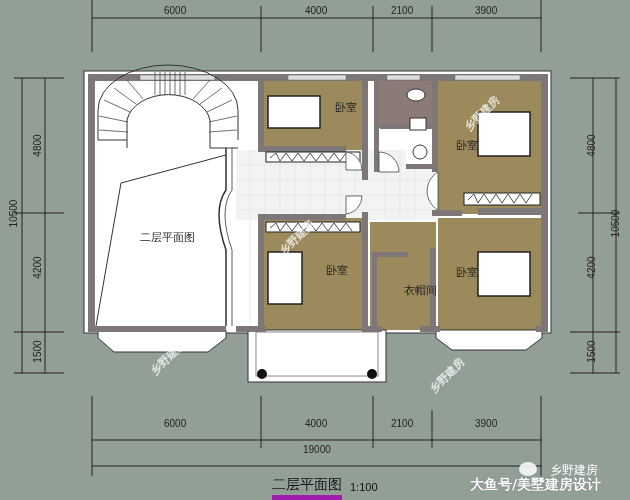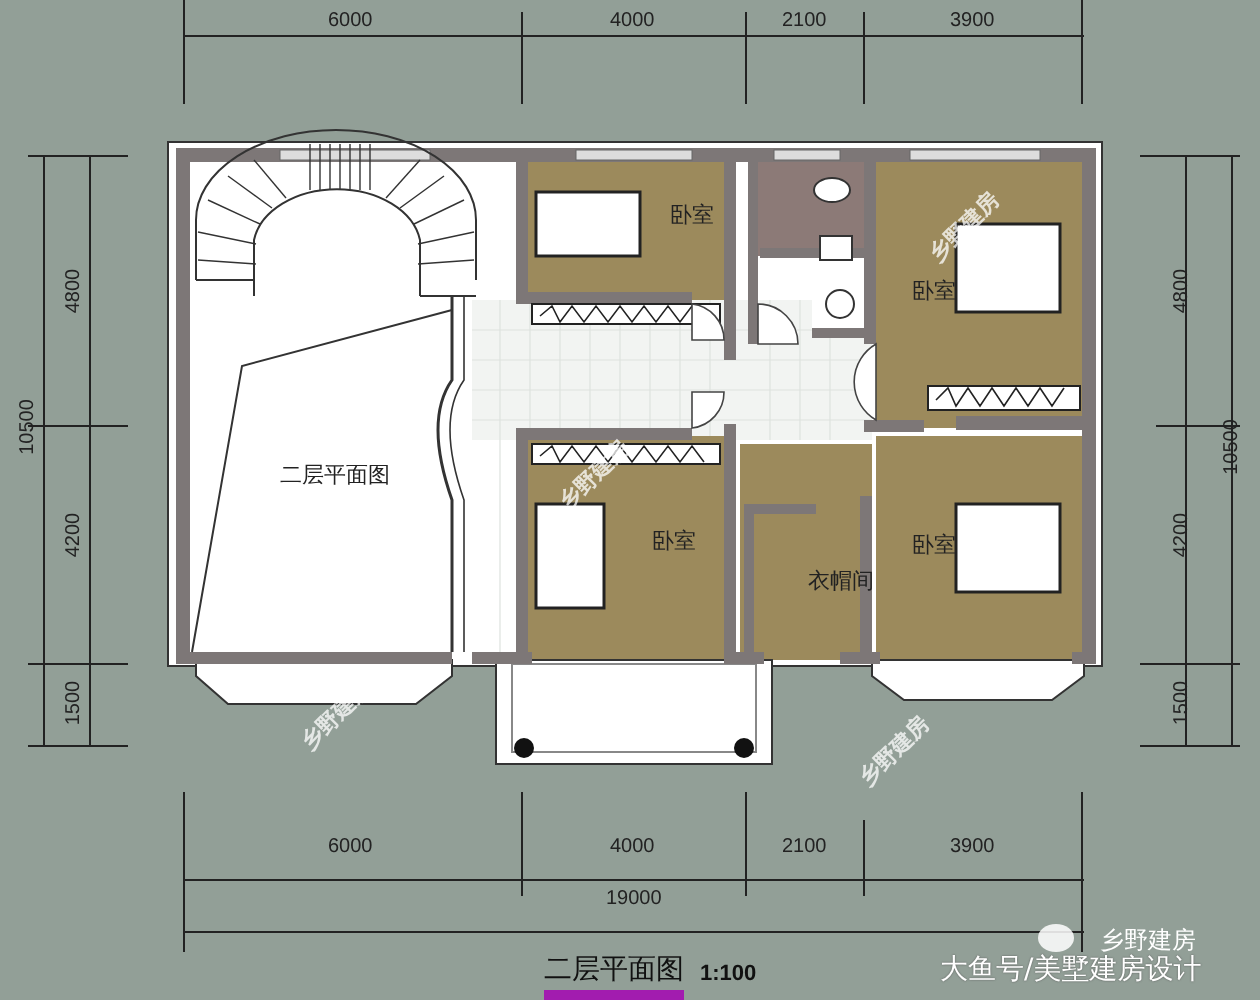--- a/index.html
+++ b/index.html
@@ -2,23 +2,23 @@
 <html><head>
 <meta charset="utf-8">
 <style>
   html,body{margin:0;padding:0;}
   body{width:630px;height:500px;background:#929f97;position:relative;overflow:hidden;font-family:"DejaVu Sans",sans-serif;}
   .abs{position:absolute;}
   .dimtxt{position:absolute;font-size:10px;color:#222;font-family:"Liberation Sans",sans-serif;white-space:nowrap;}
   .vtxt{transform:rotate(-90deg);transform-origin:center center;}
   .room-label{position:absolute;font-size:11px;color:#222;white-space:nowrap;}
   .title{position:absolute;font-size:14px;color:#111;}
-  .scale{position:absolute;font-size:11px;color:#111;font-family:"Liberation Sans",sans-serif;font-weight:bold;}
+  .scale{position:absolute;font-size:11px;color:#111;font-family:"Liberation Sans",sans-serif;}
   .wm{position:absolute;color:rgba(255,255,255,0.75);font-weight:bold;font-size:11px;transform:rotate(-45deg);white-space:nowrap;}
-  .credit{position:absolute;color:#fff;font-size:14px;font-weight:normal;white-space:nowrap;text-shadow:0 0 1px #555;}
+  .credit{position:absolute;color:#fff;font-size:14px;font-weight:bold;white-space:nowrap;text-shadow:0 0 1px #555;}
   .credit2{position:absolute;color:#fff;font-size:12px;white-space:nowrap;}
 </style>
 </head>
 <body>
 
 <svg class="abs" style="left:0;top:0" width="630" height="500">
   <g stroke="#222" stroke-width="1" fill="none">
 
     <line x1="92" y1="18" x2="542" y2="18"></line>
     <line x1="92" y1="0" x2="92" y2="52"></line>

